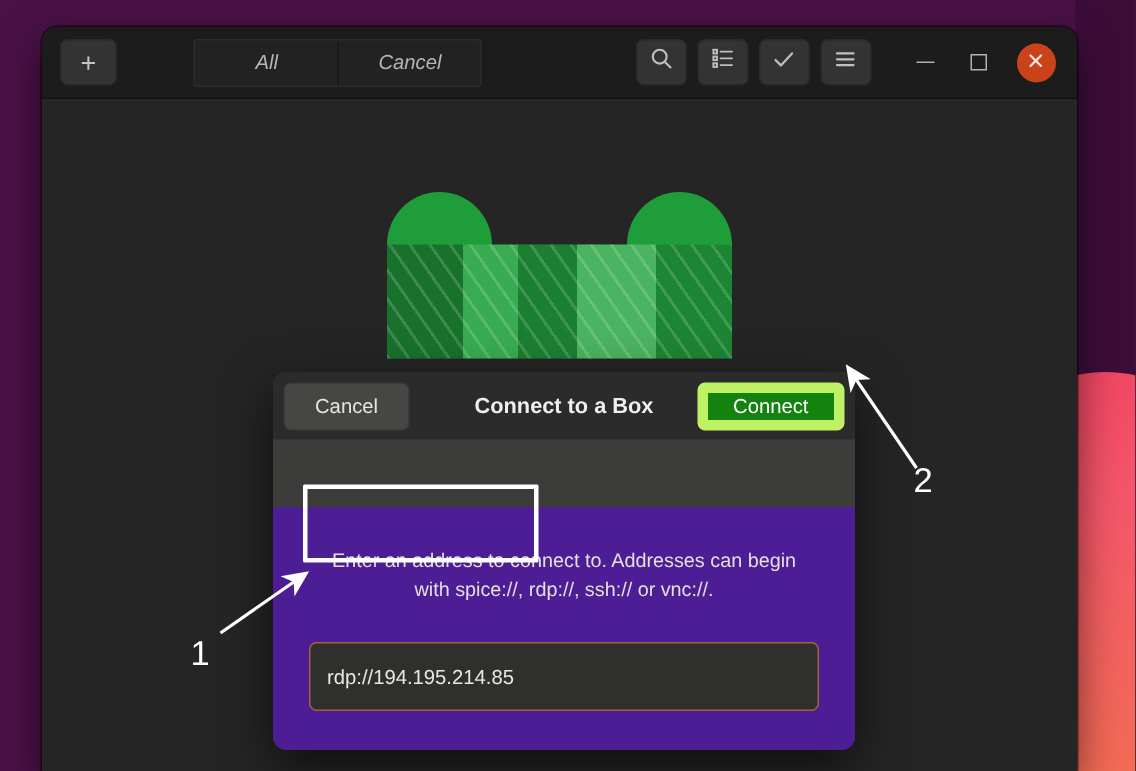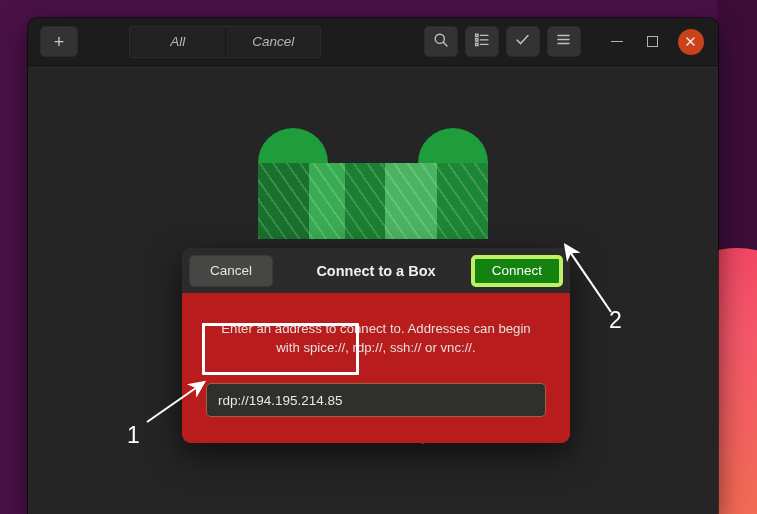--- a/index.html
+++ b/index.html
@@ -207,43 +207,44 @@
     padding: 0 20px;
     display: flex; align-items: center;
     font-size: 13.5px;
     color: #e6e3e0;
     cursor: pointer;
   }
   #connect-button {
     position: relative; z-index: 2;
     margin-left: auto;
     background: #13820f;
-    border: 4px solid #bef264;
+    border: 7px solid #bef264;
     border-radius: 5px;
     height: 32px;
     padding: 0 17px;
     display: flex; align-items: center;
     font-size: 13.5px;
     color: #ffffff;
     cursor: pointer;
   }
   #dialog-body {
     padding: 26px 24px 26px;
-    background: #b91c1c;
+    background: #4c1d95;
+    margin-top: 45px;
   }
   #dialog-desc {
     text-align: center;
     font-size: 13.2px;
     line-height: 1.45;
     color: #e3e0dd;
     padding: 0 10px;
   }
   #address-entry {
     margin-top: 26px;
-    height: 34px;
+    height: 46px;
     background: #2f2f2e;
     border: 1.5px solid #a0623f;
     border-radius: 5px;
     display: flex; align-items: center;
     padding: 16px 11px;
     font-size: 13.5px;
     color: #e9e6e3;
     cursor: text;
   }
 

